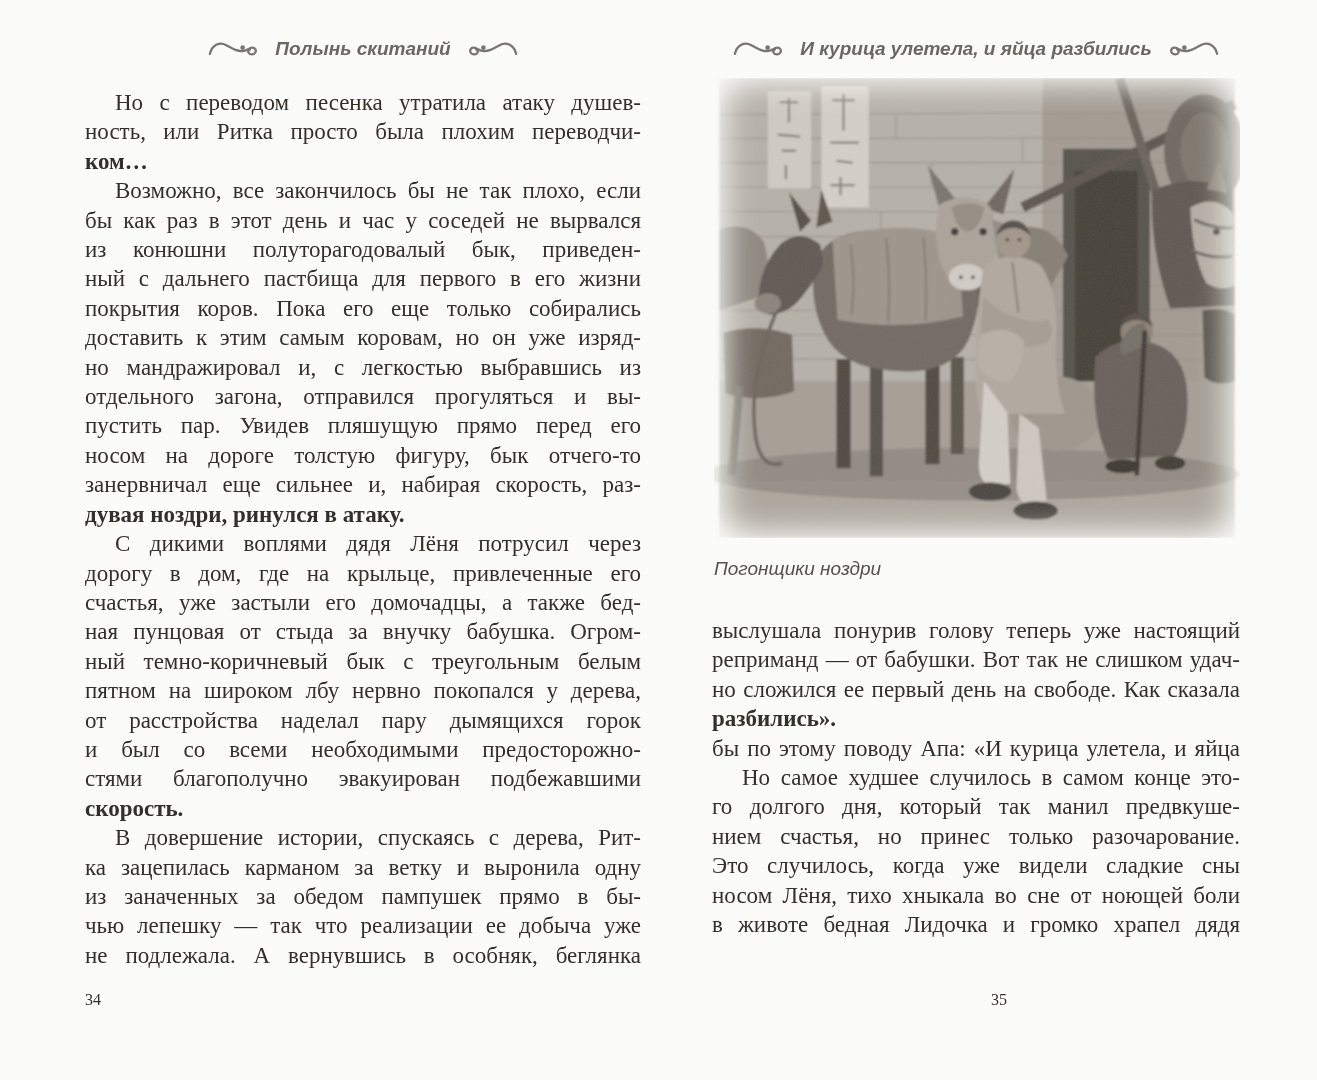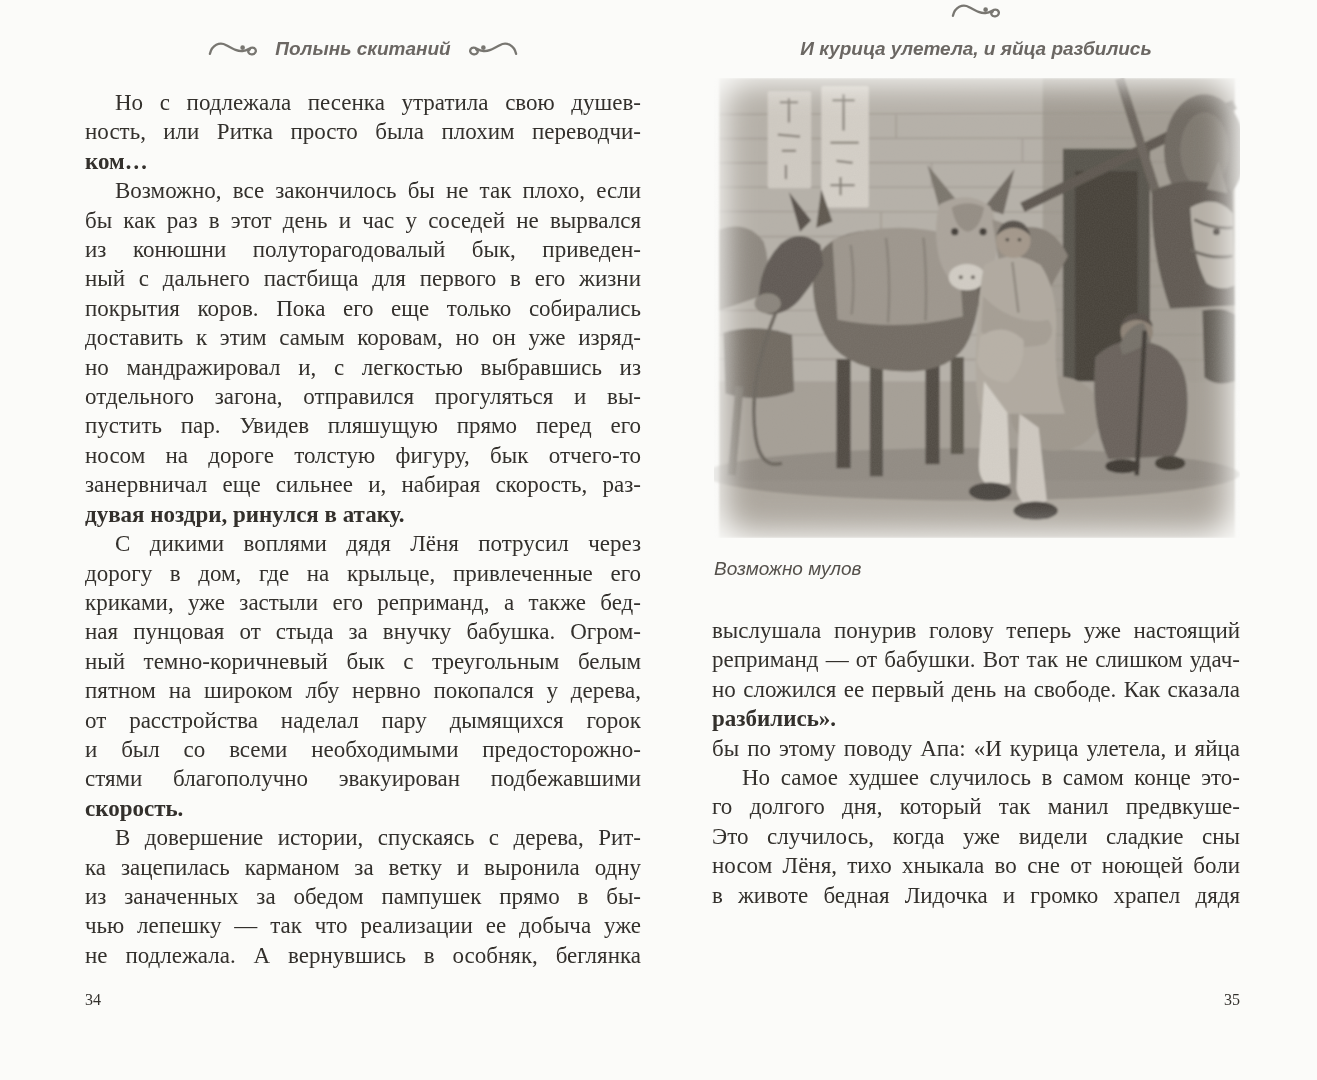--- a/index.html
+++ b/index.html
@@ -19,21 +19,21 @@
   }
   .running-head{
     position:absolute;top:36px;height:26px;
     display:flex;align-items:center;justify-content:center;gap:17px;
     font-family:"Liberation Sans", sans-serif;
     font-style:italic;font-weight:bold;font-size:19px;
     color:var(--header-text);
     white-space:nowrap;
   }
   .running-head.left-head{left:85px;width:556px;}
-  .running-head.right-head{left:712px;width:528px;flex-direction:column;}
+  .running-head.right-head{left:712px;width:528px;}
   .flourish{width:50px;height:20px;color:#787671;flex:0 0 auto;}
   .flourish.mirrored{transform:scaleX(-1);}
   .text-block{position:absolute;}
   .text-block.left-col{left:85px;top:88px;width:556px;}
   .text-block.right-col{left:712px;top:616px;width:528px;}
   .line{
     font-size:23px;line-height:29.4px;
     text-align:justify;text-align-last:justify;
     white-space:normal;
   }
@@ -47,21 +47,21 @@
   .photo-caption{
     position:absolute;left:714px;top:558px;width:528px;
     font-family:"Liberation Sans", sans-serif;
     font-style:italic;font-size:19px;
     color:var(--caption-text);
   }
   .page-number{
     position:absolute;top:991px;font-size:16px;color:var(--text);
   }
   .page-number.pn-left{left:85px;width:120px;text-align:left;}
-  .page-number.pn-right{left:712px;width:528px;text-align:right;}
+  .page-number.pn-right{left:735px;width:528px;text-align:center;}
 </style>
 </head>
 <body>
 
 <div class="sheet">
 
   <div>
     <div class="running-head left-head">
       <svg class="flourish" viewBox="0 0 52 20">
         <path d="M2,15 C4,6 12,2 19,6 C26,10 31,13 37,12 C42,11 45,7 48,9 C51,11 50,15 46,15.5 C42,16 40.5,12 43.5,10.5" stroke="currentColor" fill="none" stroke-width="2.4" stroke-linecap="round"></path>
@@ -69,42 +69,42 @@
       </svg>
       <span>Полынь скитаний</span>
       <svg class="flourish mirrored" viewBox="0 0 52 20">
         <path d="M2,15 C4,6 12,2 19,6 C26,10 31,13 37,12 C42,11 45,7 48,9 C51,11 50,15 46,15.5 C42,16 40.5,12 43.5,10.5" stroke="currentColor" fill="none" stroke-width="2.4" stroke-linecap="round"></path>
         <circle cx="36" cy="8.6" r="2.4" fill="currentColor"></circle>
       </svg>
     </div>
 
     <div class="text-block left-col">
         <div class="para indent">
-          <div class="line">Но с подлежала песенка утратила свою душев-</div>
+          <div class="line">Но с переводом песенка утратила атаку душев-</div>
           <div class="line">ность, или Ритка просто была плохим переводчи-</div>
           <div class="line last">ком…</div>
         </div>
         <div class="para indent">
           <div class="line">Возможно, все закончилось бы не так плохо, если</div>
           <div class="line">бы как раз в этот день и час у соседей не вырвался</div>
           <div class="line">из конюшни полуторагодовалый бык, приведен-</div>
           <div class="line">ный с дальнего пастбища для первого в его жизни</div>
           <div class="line">покрытия коров. Пока его еще только собирались</div>
           <div class="line">доставить к этим самым коровам, но он уже изряд-</div>
           <div class="line">но мандражировал и, с легкостью выбравшись из</div>
           <div class="line">отдельного загона, отправился прогуляться и вы-</div>
           <div class="line">пустить пар. Увидев пляшущую прямо перед его</div>
           <div class="line">носом на дороге толстую фигуру, бык отчего-то</div>
           <div class="line">занервничал еще сильнее и, набирая скорость, раз-</div>
           <div class="line last">дувая ноздри, ринулся в атаку.</div>
         </div>
         <div class="para indent">
           <div class="line">С дикими воплями дядя Лёня потрусил через</div>
           <div class="line">дорогу в дом, где на крыльце, привлеченные его</div>
-          <div class="line">криками, уже застыли его реприманд, а также бед-</div>
+          <div class="line">счастья, уже застыли его домочадцы, а также бед-</div>
           <div class="line">ная пунцовая от стыда за внучку бабушка. Огром-</div>
           <div class="line">ный темно-коричневый бык с треугольным белым</div>
           <div class="line">пятном на широком лбу нервно покопался у дерева,</div>
           <div class="line">от расстройства наделал пару дымящихся горок</div>
           <div class="line">и был со всеми необходимыми предосторожно-</div>
           <div class="line">стями благополучно эвакуирован подбежавшими</div>
           <div class="line last">скорость.</div>
         </div>
         <div class="para indent">
           <div class="line">В довершение истории, спускаясь с дерева, Рит-</div>
@@ -268,33 +268,34 @@
             <path d="M470,140 Q490,150 508,148 M466,170 Q488,180 508,176" stroke="#6b655d" stroke-width="3" fill="none"></path>
             <path d="M478,230 Q500,226 510,234 L510,300 Q492,306 480,296 Z" fill="#57514a"></path>
           </g>
         </g>
 
         <rect width="510" height="455" filter="url(#grain)" opacity="0.22"></rect>
         <rect x="-26" y="-26" width="562" height="507" rx="55" fill="none" stroke="#fbfbf9" stroke-width="62" filter="url(#vig)"></rect>
       </svg>
     </div>
 
-    <div class="photo-caption">Возможно мулов</div>
+    <div class="photo-caption">Погонщики ноздри</div>
 
     <div class="text-block right-col">
         <div class="para">
           <div class="line">выслушала понурив голову теперь уже настоящий</div>
           <div class="line">реприманд — от бабушки. Вот так не слишком удач-</div>
           <div class="line">но сложился ее первый день на свободе. Как сказала</div>
           <div class="line last">разбились».</div>
           <div class="line">бы по этому поводу Апа: «И курица улетела, и яйца</div>
         </div>
         <div class="para indent">
           <div class="line">Но самое худшее случилось в самом конце это-</div>
           <div class="line">го долгого дня, который так манил предвкуше-</div>
+          <div class="line">нием счастья, но принес только разочарование.</div>
           <div class="line">Это случилось, когда уже видели сладкие сны</div>
           <div class="line">носом Лёня, тихо хныкала во сне от ноющей боли</div>
           <div class="line">в животе бедная Лидочка и громко храпел дядя</div>
         </div>
       </div>
 
     <div class="page-number pn-right">35</div>
   </div>
 
 </div>

